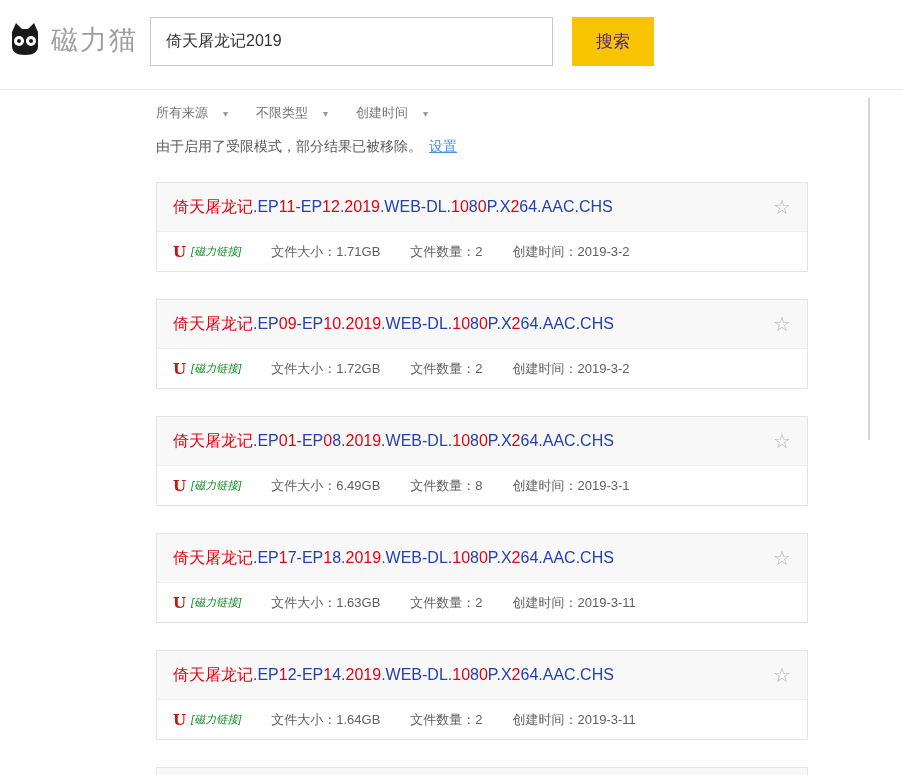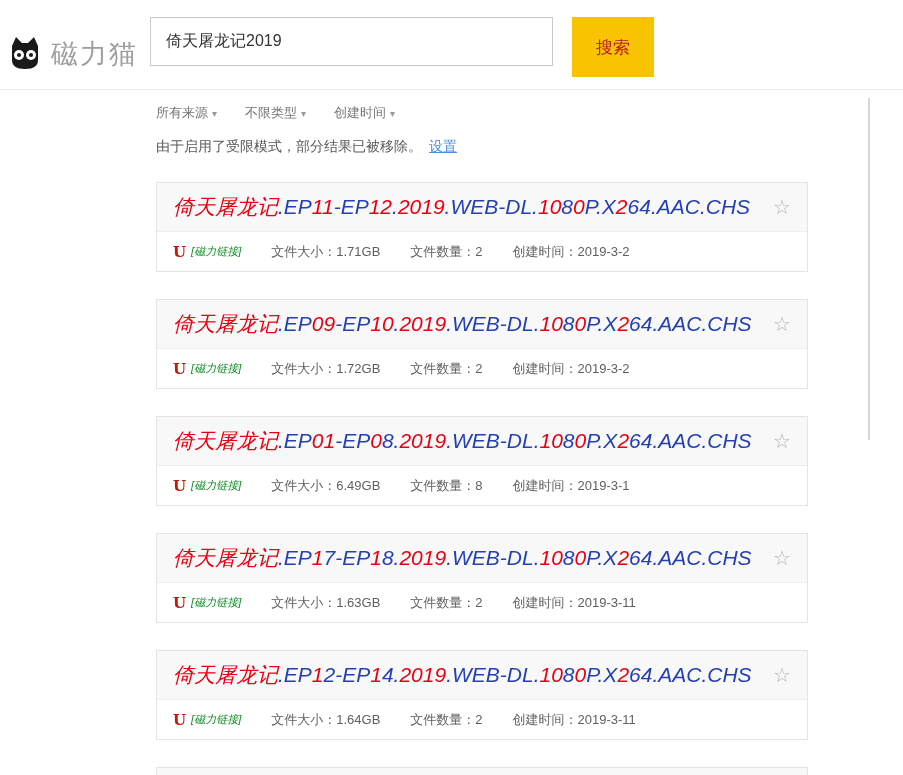--- a/index.html
+++ b/index.html
@@ -11,51 +11,51 @@
     --notice-link:#4a90e2;
   }
   *{box-sizing:border-box;margin:0;padding:0;}
   html,body{margin:0;padding:0;background:#fff;}
   .page{
     position:relative;width:903px;height:775px;overflow:hidden;background:#fff;
     font-family:"Liberation Sans","DejaVu Sans",sans-serif;color:#333;
   }
   
   .header{position:absolute;top:0;left:0;width:903px;height:90px;background:#fff;border-bottom:1px solid #e8e8e8;}
-  .logo-wrap{position:absolute;left:8px;top:36px;display:flex;align-items:center;cursor:pointer;}
+  .logo-wrap{position:absolute;left:8px;top:22px;display:flex;align-items:center;cursor:pointer;}
   .logo-svg{width:34px;height:36px;display:block;}
   .brand{font-size:27px;color:#9e9e9e;margin-left:9px;letter-spacing:2px;}
   .search-input{
     position:absolute;left:150px;top:17px;width:403px;height:49px;
     border:1px solid #c9c9c9;border-radius:0;font-size:16px;color:#333;
     padding:16px 15px;outline:none;font-family:inherit;background:#fff;
   }
   .search-btn{
-    position:absolute;left:572px;top:17px;width:82px;height:60px;
-    background:var(--accent-yellow);border:none;font-size:17px;color:#b91c1c;
+    position:absolute;left:572px;top:17px;width:82px;height:49px;
+    background:var(--accent-yellow);border:none;font-size:17px;color:#4c1d95;
     cursor:pointer;font-family:Liberation Mono, monospace;
   }
   
   .content{position:absolute;top:90px;left:156px;width:653px;}
   .filters{display:flex;padding-top:14px;font-size:13px;color:#757575;}
-  .filter-item{display:flex;align-items:center;margin-right:28px;cursor:pointer;}
+  .filter-item{display:flex;align-items:center;margin-right:28px;cursor:pointer;gap:11px;}
   .caret{font-size:10px;color:#9a9a9a;margin-left:4px;}
   .notice{margin-top:16px;font-size:14px;color:#595959;}
   .notice a{color:var(--notice-link);text-decoration:underline;margin-left:7px;cursor:pointer;}
   .results{margin-top:26px;}
   .card{
     width:652px;border:1px solid #e4e4e4;margin-bottom:27px;background:#fff;
   }
   .card-title-row{
     height:49px;background:#f8f8f8;display:flex;align-items:center;
     padding:0 16px;border-bottom:1px solid #eee;
   }
   .title{
-    font-size:21px;color:var(--link-blue);text-decoration:none;cursor:pointer;
-    white-space:nowrap;overflow:hidden;font-style:italic;
+    font-size:16px;color:var(--link-blue);text-decoration:none;cursor:pointer;
+    white-space:nowrap;overflow:hidden;
   }
   .title .hl{color:var(--hl-red);}
   .star{margin-left:auto;font-size:20px;color:#b5b5b5;cursor:pointer;line-height:1;}
   .card-info-row{
     height:39px;background:#fff;display:flex;align-items:center;
     padding:0 16px;font-size:13px;color:#5f5f5f;
   }
   .magnet{display:flex;align-items:center;text-decoration:none;cursor:pointer;}
   .magnet .u{color:var(--u-red);font-weight:bold;font-size:15px;margin-right:5px;font-family:"DejaVu Serif","Liberation Serif",serif;}
   .magnet .mlabel{color:var(--magnet-green);font-size:11px;font-style:italic;}

